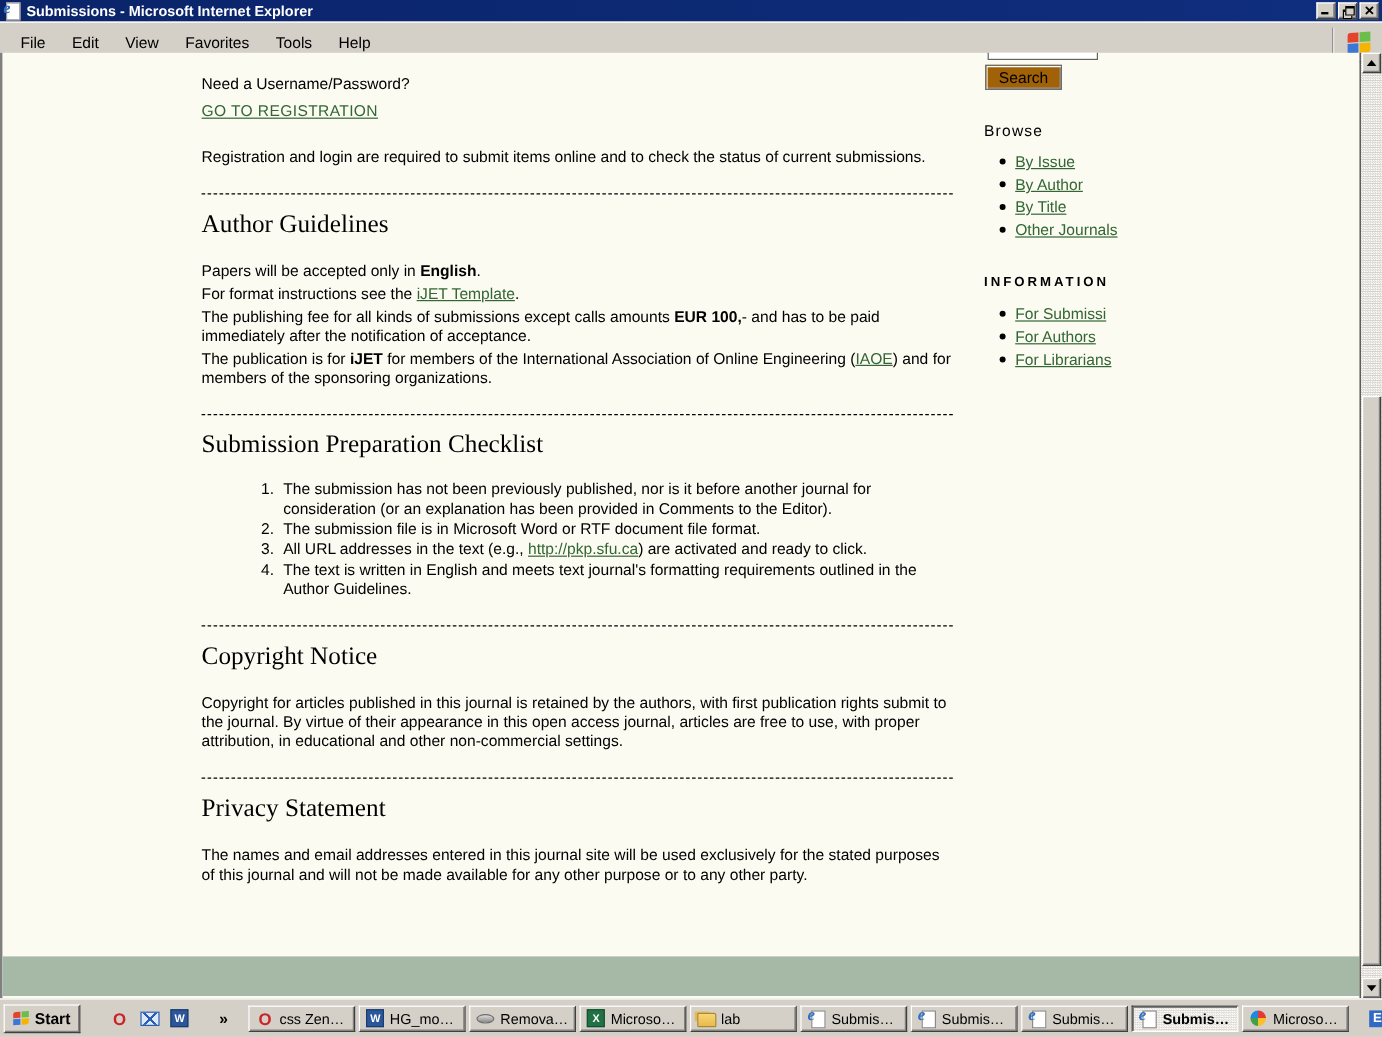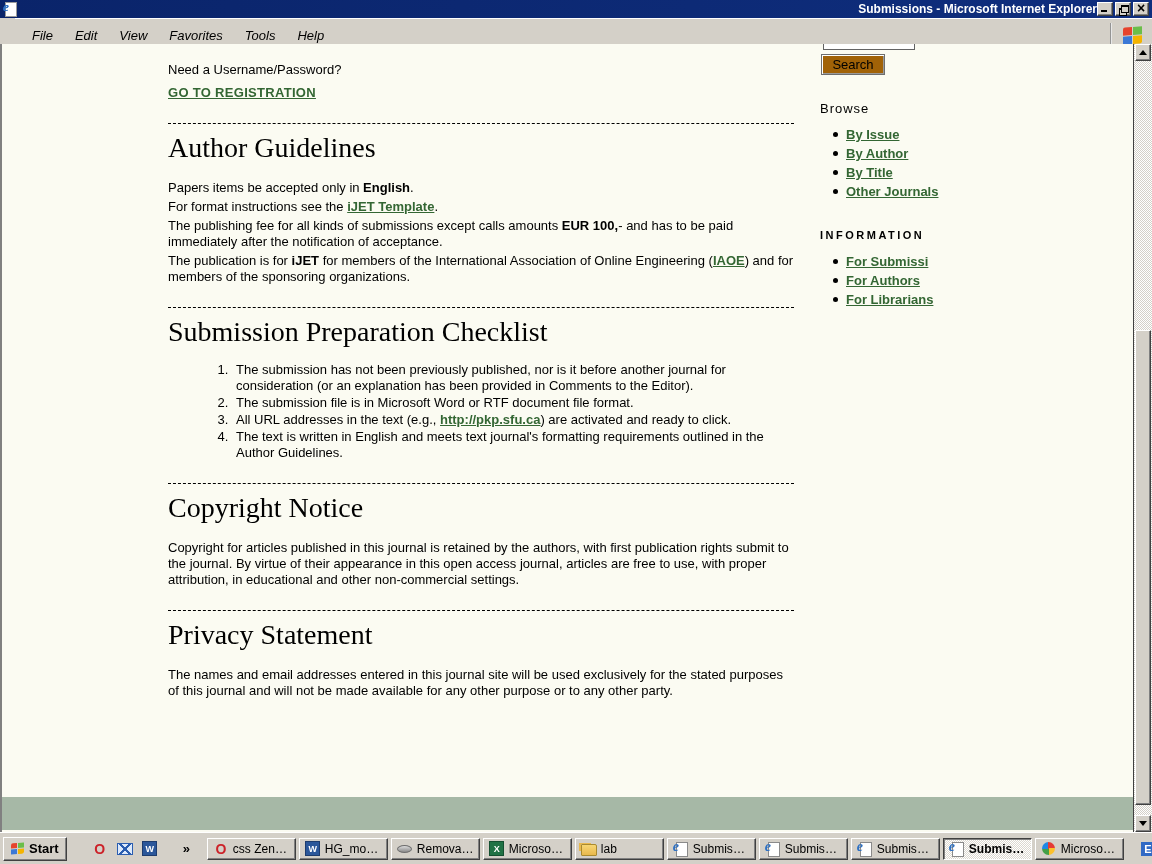--- a/index.html
+++ b/index.html
@@ -2,48 +2,48 @@
 <html><head>
 <meta charset="utf-8">
 <style>
   * { box-sizing: border-box; }
   html,body { margin:0; padding:0; }
   body {
     width:1152px; height:864px; position:relative; overflow:hidden;
     background:#D4D0C8; font-family:"Liberation Sans", sans-serif; color:#000;
   }
   b { font-weight:bold; }
-  a.green-link { color:#336633; text-decoration:underline; cursor:pointer;font-weight:bold; }
+  a.green-link { color:#336633; text-decoration:underline; cursor:pointer; }
 
   
   .titlebar { position:absolute; top:0; left:0; right:0; height:18px;
     background:linear-gradient(to right,#0A246A,#0F2E7E);
     display:flex; align-items:center; padding:0 3px; }
   .ie-doc-icon { width:14px; height:14px; position:relative; flex:none; }
   .ie-doc-icon::before { content:""; position:absolute; right:0; top:0; width:10px; height:13px;
     background:#fff; border:1px solid #9a9a9a; }
   .ie-doc-icon::after { content:"e"; position:absolute; left:0; top:-3px; color:#2E71C3;
     font:bold italic 13px "Liberation Serif", serif; text-shadow:0 0 0 #2E71C3; }
   .titlebar .title { color:#fff; font-weight:bold; font-size:12px; margin-left:5px; flex:1;
-    white-space:nowrap; overflow:hidden;text-align:right; }
+    white-space:nowrap; overflow:hidden; }
   .win-controls { display:flex; gap:2px; }
   .win-btn { width:16px; height:14px; background:#D4D0C8;
     border:1px solid; border-color:#fff #404040 #404040 #fff;
     box-shadow:inset -1px -1px 0 #808080; position:relative; cursor:pointer; }
   .glyph-min::before { content:""; position:absolute; left:3px; bottom:3px; width:6px; height:2px; background:#000; }
   .glyph-restore::before { content:""; position:absolute; left:3px; top:5px; width:6px; height:5px;
     border:1px solid #000; border-top-width:2px; background:#D4D0C8; }
   .glyph-restore::after { content:""; position:absolute; left:5px; top:2px; width:6px; height:5px;
     border:1px solid #000; border-top-width:2px; background:#D4D0C8; }
   .glyph-close::before { content:"×"; position:absolute; left:3px; top:-3px; font:bold 14px "Liberation Sans",sans-serif; }
 
   
-  .menubar { position:absolute; top:18px; left:15px; right:0; height:34px; background:#D4D0C8;
+  .menubar { position:absolute; top:18px; left:0; right:0; height:34px; background:#D4D0C8;
     border-top:1px solid #fff; border-bottom:1px solid #808080;
-    display:flex; align-items:center;font-style:italic; }
+    display:flex; align-items:center; }
   .menus { display:flex; align-items:center; height:100%; padding-left:6px; }
   .menu-item { font-size:13px; padding:0 11px; cursor:default; }
   .menubar-logo { margin-left:auto; width:42px; height:25px; border-left:2px groove #e8e8e8;
     display:flex; align-items:center; justify-content:center; background:#D4D0C8; }
   .win-flag { display:grid; grid-template-columns:9px 9px; grid-template-rows:8px 8px; gap:1px;
     transform:skewY(-4deg); }
   .win-flag i { display:block; }
   .win-flag i:nth-child(1){ background:#E6432D; border-radius:2px 0 0 0; }
   .win-flag i:nth-child(2){ background:#6BBE49; }
   .win-flag i:nth-child(3){ background:#3B78D6; }
@@ -54,21 +54,21 @@
   .viewport { position:absolute; top:44px; left:0; right:19px; bottom:32px;
     background:#FBFBF2; border-left:2px solid #808080; overflow:hidden; }
   .sage-band { position:absolute; left:0; right:0; top:753px; height:33px; background:#A6B8A6; }
 
   
   .main-col { position:absolute; left:166px; top:0; width:626px; font-size:13px; line-height:16px; padding-top:18px; }
   .login-q { margin:0; }
   .reg-link { display:inline-block; margin-top:7px; font-size:13px; letter-spacing:.3px; }
   .note { margin:22px 0 0; }
   hr.dashed { border:0; border-top:1px dashed #000; height:0; margin:22px 0 0; }
-  h2.serif { font-family:"Liberation Serif", serif; font-weight:400; font-size:28px; margin:16px 0 0; }
+  h2.serif { font-family:"Liberation Serif", serif; font-weight:400; font-size:21px; margin:16px 0 0; }
   .gl-lines { margin-top:24px; }
   .gl-line { margin:0 0 3px; }
   ol.checklist { margin:22px 0 0; padding:0 0 0 64px; }
   ol.checklist li { margin:0 0 1px; padding-left:4px; }
   p.bodytext { margin:24px 0 0; }
   .issn { margin-top:46px; }
 
   
   .side-col { position:absolute; left:818px; top:0; width:230px; font-size:13px; }
   .input-sliver { position:absolute; top:-2px; left:3px; width:92px; height:8px;
@@ -180,25 +180,26 @@
         <i></i>
       </span>
   </div>
 </div>
 
 <div class="viewport">
 
   <div class="main-col">
     <div class="login-q">Need a Username/Password?</div>
     <a class="green-link reg-link">GO TO REGISTRATION</a>
+    <p class="note">Registration and login are required to submit items online and to check the status of current submissions.</p>
 
     <hr class="dashed">
     <h2 class="serif">Author Guidelines</h2>
     <div class="gl-lines">
-      <div class="gl-line"><span>Papers items be accepted only in </span><b>English</b><span>.</span></div>
+      <div class="gl-line"><span>Papers will be accepted only in </span><b>English</b><span>.</span></div>
         <div class="gl-line"><span>For format instructions see the </span><a class="green-link">iJET Template</a><span>.</span></div>
         <div class="gl-line"><span>The publishing fee for all kinds of submissions except calls amounts </span><b>EUR 100,</b><span>- and has to be paid immediately after the notification of acceptance.</span></div>
         <div class="gl-line"><span>The publication is for </span><b>iJET</b><span> for members of the International Association of Online Engineering (</span><a class="green-link">IAOE</a><span>) and for members of the sponsoring organizations.</span></div>
     </div>
 
     <hr class="dashed">
     <h2 class="serif">Submission Preparation Checklist</h2>
     <ol class="checklist">
       <li><span>The submission has not been previously published, nor is it before another journal for consideration (or an explanation has been provided in Comments to the Editor).</span></li>
         <li><span>The submission file is in Microsoft Word or RTF document file format.</span></li>

